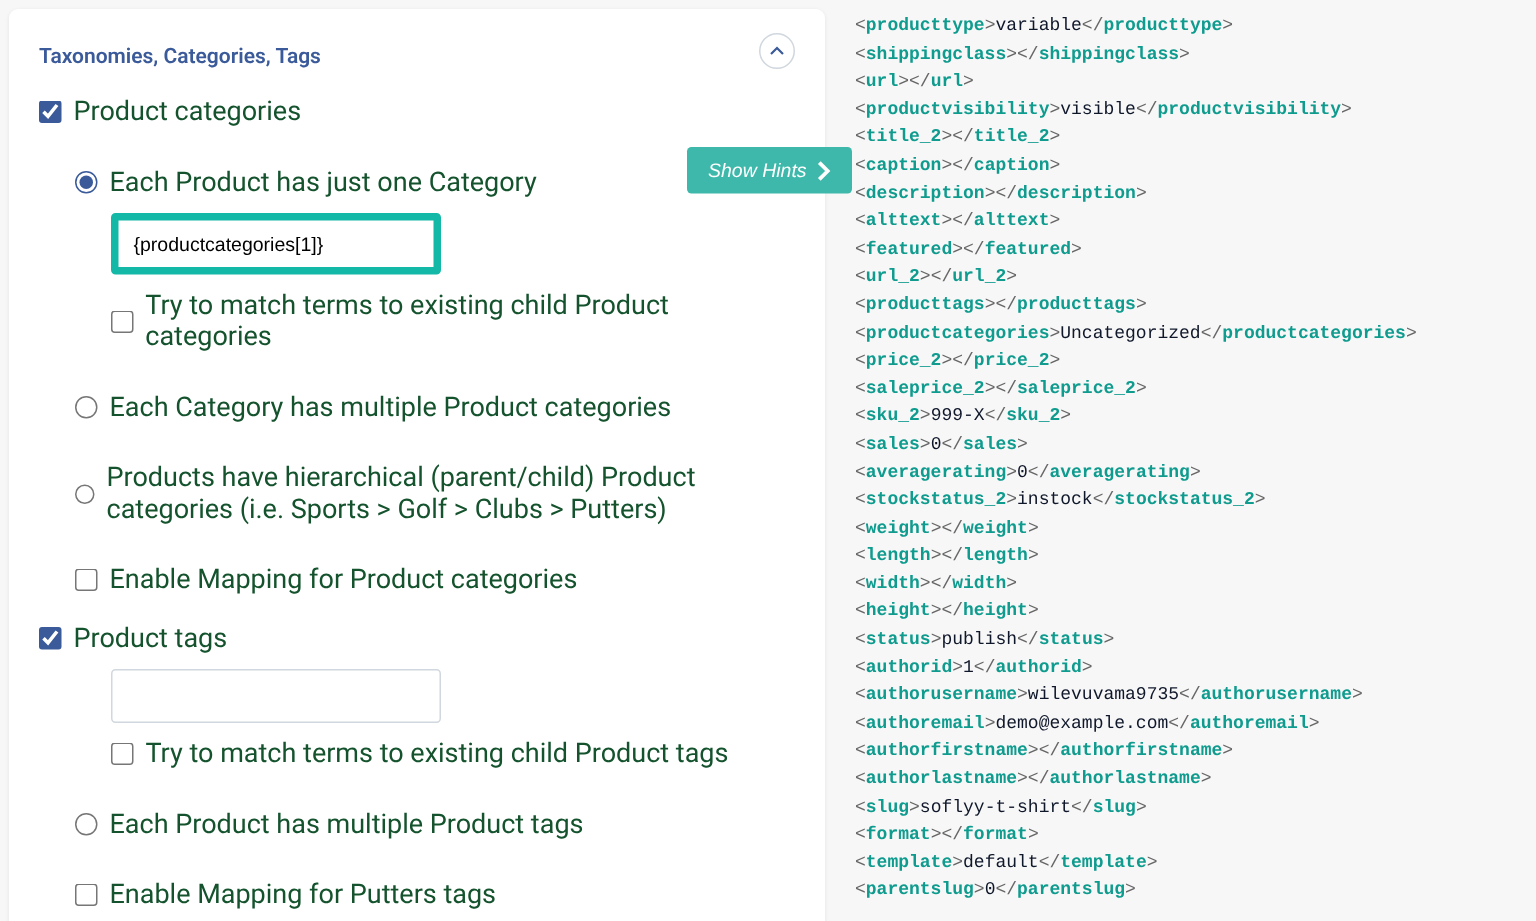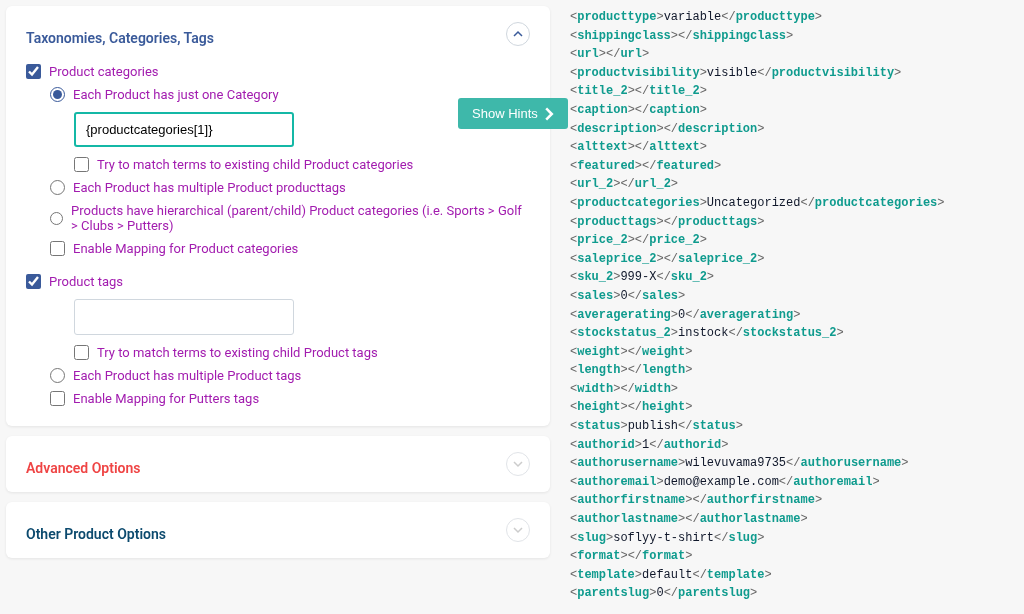--- a/index.html
+++ b/index.html
@@ -51,34 +51,34 @@
       cursor: pointer;
     }
     .toggle-btn svg { width: 10px; height: 10px; }
     .card-body { margin-top: 14px; }
     .row {
       display: flex;
       align-items: center;
       gap: 8px;
       padding: 4px 0;
     }
-    .indent-1 { padding-left: 24px; }
+    .indent-1 { padding-left: 24px; margin-top: 18px; }
     .indent-3 { padding-left: 48px; }
     input[type="checkbox"], input[type="radio"] {
       width: 15px;
       height: 15px;
       cursor: pointer;
       accent-color: #3a5a9a;
     }
     input[type="checkbox"] { border-radius: 3px; }
-    .row label { cursor: pointer; color: #a21caf; font-size: 13px; }
+    .row label { cursor: pointer; color: #14532d; font-size: 18px; }
     .text-input {
       width: 220px;
       padding: 8px 10px;
-      border: 2px solid #14b8a6;
+      border: 5px solid #14b8a6;
       border-radius: 3px;
       font-size: 13px;
       margin: 6px 0 6px 48px;
     }
     .text-input-empty {
       width: 220px;
       height: 36px;
       padding: 8px 10px;
       border: 1px solid #d0d7de;
       border-radius: 3px;
@@ -92,20 +92,21 @@
       background: #3eb8aa;
       color: #fff;
       border: none;
       padding: 8px 12px 8px 14px;
       font-size: 13px;
       border-radius: 3px;
       display: flex;
       align-items: center;
       gap: 4px;
       cursor: pointer;
+      font-style: italic;
     }
     .show-hints svg { width: 14px; height: 14px; }
     .right-panel {
       flex: 1;
       padding: 8px 14px;
       font-family: "Courier New", monospace;
       font-size: 12px;
       line-height: 1.55;
       color: #666;
       overflow: hidden;
@@ -139,21 +140,21 @@
         <input type="radio" name="pcmode" checked="" style="">
         <label>Each Product has just one Category</label>
       </div>
       <input type="text" class="text-input" value="{productcategories[1]}" style="">
       <div class="row indent-3">
         <input type="checkbox" style="">
         <label>Try to match terms to existing child Product categories</label>
       </div>
       <div class="row indent-1">
         <input type="radio" name="pcmode" style="">
-        <label>Each Product has multiple Product producttags</label>
+        <label>Each Category has multiple Product categories</label>
       </div>
       <div class="row indent-1">
         <input type="radio" name="pcmode" style="">
         <label>Products have hierarchical (parent/child) Product categories (i.e. Sports &gt; Golf &gt; Clubs &gt; Putters)</label>
       </div>
       <div class="row indent-1">
         <input type="checkbox" style="">
         <label>Enable Mapping for Product categories</label>
       </div>
 
@@ -212,22 +213,22 @@
     <div class="xml-line"><span class="bracket">&lt;</span><span class="tag">producttype</span><span class="bracket">&gt;</span><span class="val">variable</span><span class="bracket">&lt;/</span><span class="tag">producttype</span><span class="bracket">&gt;</span></div>
     <div class="xml-line"><span class="bracket">&lt;</span><span class="tag">shippingclass</span><span class="bracket">&gt;</span><span class="val"></span><span class="bracket">&lt;/</span><span class="tag">shippingclass</span><span class="bracket">&gt;</span></div>
     <div class="xml-line"><span class="bracket">&lt;</span><span class="tag">url</span><span class="bracket">&gt;</span><span class="val"></span><span class="bracket">&lt;/</span><span class="tag">url</span><span class="bracket">&gt;</span></div>
     <div class="xml-line"><span class="bracket">&lt;</span><span class="tag">productvisibility</span><span class="bracket">&gt;</span><span class="val">visible</span><span class="bracket">&lt;/</span><span class="tag">productvisibility</span><span class="bracket">&gt;</span></div>
     <div class="xml-line"><span class="bracket">&lt;</span><span class="tag">title_2</span><span class="bracket">&gt;</span><span class="val"></span><span class="bracket">&lt;/</span><span class="tag">title_2</span><span class="bracket">&gt;</span></div>
     <div class="xml-line"><span class="bracket">&lt;</span><span class="tag">caption</span><span class="bracket">&gt;</span><span class="val"></span><span class="bracket">&lt;/</span><span class="tag">caption</span><span class="bracket">&gt;</span></div>
     <div class="xml-line"><span class="bracket">&lt;</span><span class="tag">description</span><span class="bracket">&gt;</span><span class="val"></span><span class="bracket">&lt;/</span><span class="tag">description</span><span class="bracket">&gt;</span></div>
     <div class="xml-line"><span class="bracket">&lt;</span><span class="tag">alttext</span><span class="bracket">&gt;</span><span class="val"></span><span class="bracket">&lt;/</span><span class="tag">alttext</span><span class="bracket">&gt;</span></div>
     <div class="xml-line"><span class="bracket">&lt;</span><span class="tag">featured</span><span class="bracket">&gt;</span><span class="val"></span><span class="bracket">&lt;/</span><span class="tag">featured</span><span class="bracket">&gt;</span></div>
     <div class="xml-line"><span class="bracket">&lt;</span><span class="tag">url_2</span><span class="bracket">&gt;</span><span class="val"></span><span class="bracket">&lt;/</span><span class="tag">url_2</span><span class="bracket">&gt;</span></div>
+    <div class="xml-line"><span class="bracket">&lt;</span><span class="tag">producttags</span><span class="bracket">&gt;</span><span class="val"></span><span class="bracket">&lt;/</span><span class="tag">producttags</span><span class="bracket">&gt;</span></div>
     <div class="xml-line"><span class="bracket">&lt;</span><span class="tag">productcategories</span><span class="bracket">&gt;</span><span class="val">Uncategorized</span><span class="bracket">&lt;/</span><span class="tag">productcategories</span><span class="bracket">&gt;</span></div>
-    <div class="xml-line"><span class="bracket">&lt;</span><span class="tag">producttags</span><span class="bracket">&gt;</span><span class="val"></span><span class="bracket">&lt;/</span><span class="tag">producttags</span><span class="bracket">&gt;</span></div>
     <div class="xml-line"><span class="bracket">&lt;</span><span class="tag">price_2</span><span class="bracket">&gt;</span><span class="val"></span><span class="bracket">&lt;/</span><span class="tag">price_2</span><span class="bracket">&gt;</span></div>
     <div class="xml-line"><span class="bracket">&lt;</span><span class="tag">saleprice_2</span><span class="bracket">&gt;</span><span class="val"></span><span class="bracket">&lt;/</span><span class="tag">saleprice_2</span><span class="bracket">&gt;</span></div>
     <div class="xml-line"><span class="bracket">&lt;</span><span class="tag">sku_2</span><span class="bracket">&gt;</span><span class="val">999-X</span><span class="bracket">&lt;/</span><span class="tag">sku_2</span><span class="bracket">&gt;</span></div>
     <div class="xml-line"><span class="bracket">&lt;</span><span class="tag">sales</span><span class="bracket">&gt;</span><span class="val">0</span><span class="bracket">&lt;/</span><span class="tag">sales</span><span class="bracket">&gt;</span></div>
     <div class="xml-line"><span class="bracket">&lt;</span><span class="tag">averagerating</span><span class="bracket">&gt;</span><span class="val">0</span><span class="bracket">&lt;/</span><span class="tag">averagerating</span><span class="bracket">&gt;</span></div>
     <div class="xml-line"><span class="bracket">&lt;</span><span class="tag">stockstatus_2</span><span class="bracket">&gt;</span><span class="val">instock</span><span class="bracket">&lt;/</span><span class="tag">stockstatus_2</span><span class="bracket">&gt;</span></div>
     <div class="xml-line"><span class="bracket">&lt;</span><span class="tag">weight</span><span class="bracket">&gt;</span><span class="val"></span><span class="bracket">&lt;/</span><span class="tag">weight</span><span class="bracket">&gt;</span></div>
     <div class="xml-line"><span class="bracket">&lt;</span><span class="tag">length</span><span class="bracket">&gt;</span><span class="val"></span><span class="bracket">&lt;/</span><span class="tag">length</span><span class="bracket">&gt;</span></div>
     <div class="xml-line"><span class="bracket">&lt;</span><span class="tag">width</span><span class="bracket">&gt;</span><span class="val"></span><span class="bracket">&lt;/</span><span class="tag">width</span><span class="bracket">&gt;</span></div>
     <div class="xml-line"><span class="bracket">&lt;</span><span class="tag">height</span><span class="bracket">&gt;</span><span class="val"></span><span class="bracket">&lt;/</span><span class="tag">height</span><span class="bracket">&gt;</span></div>

